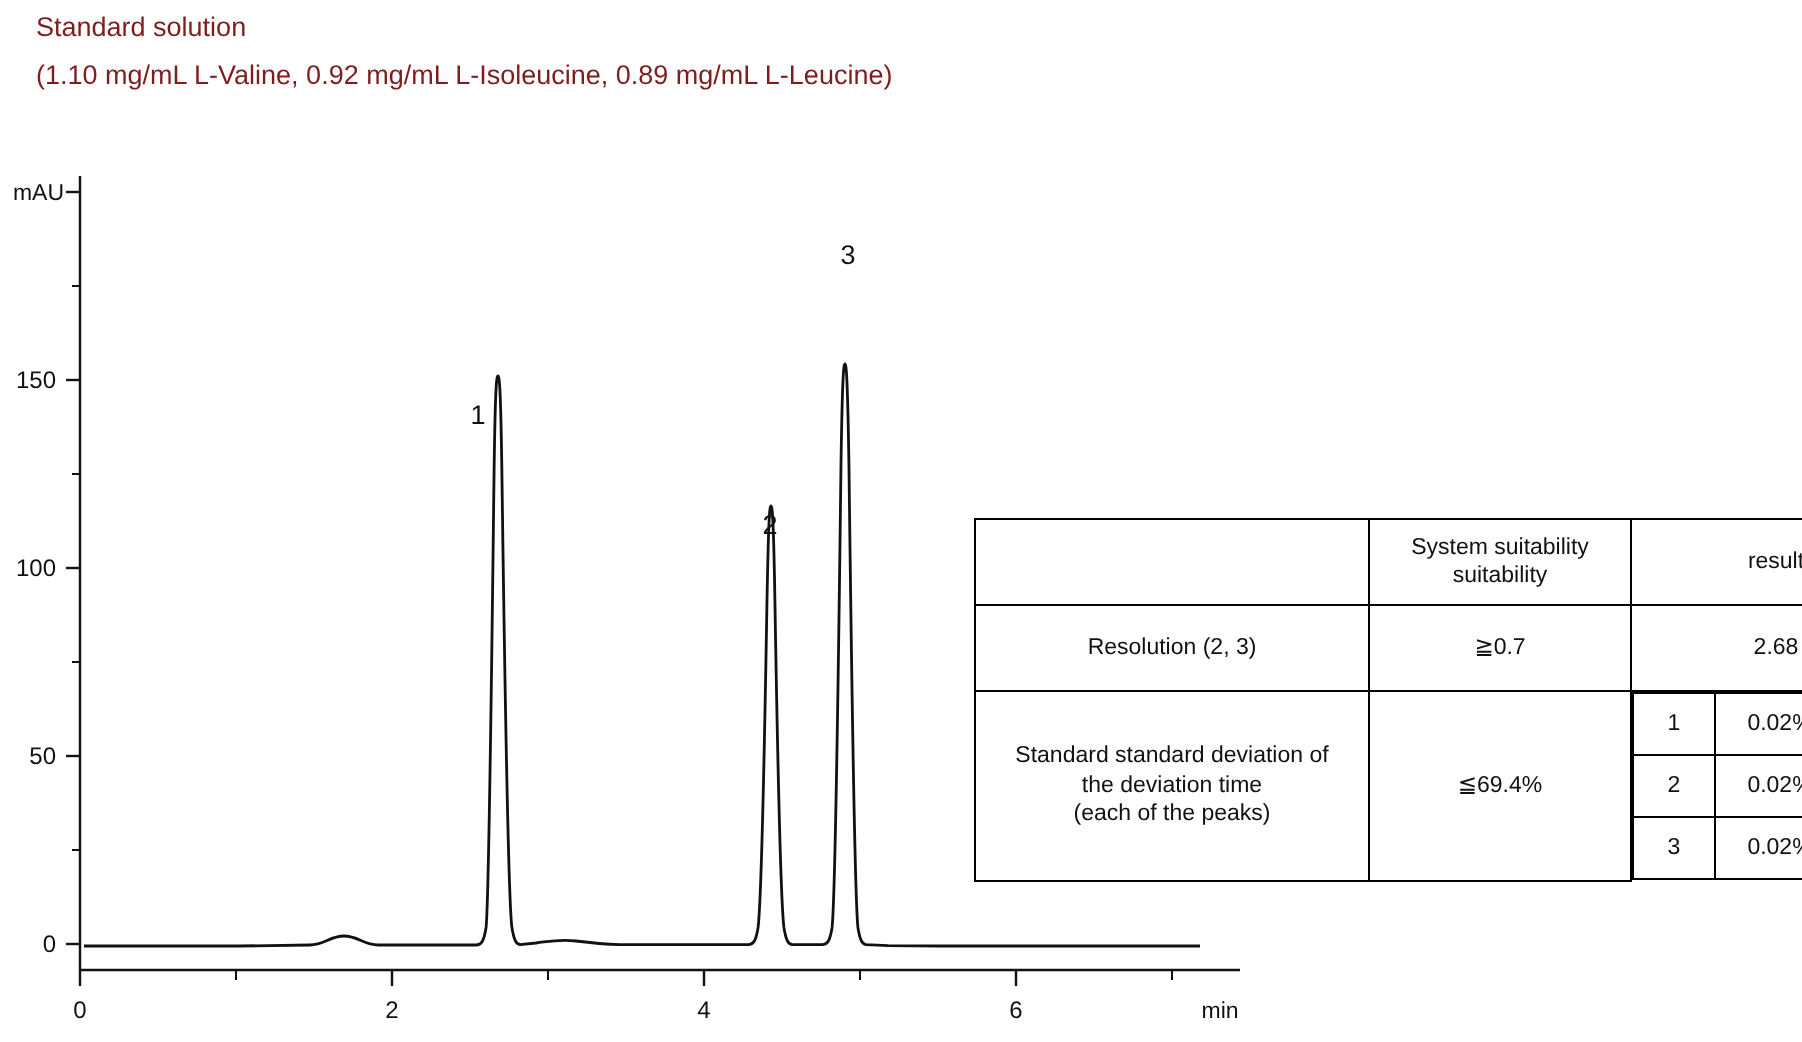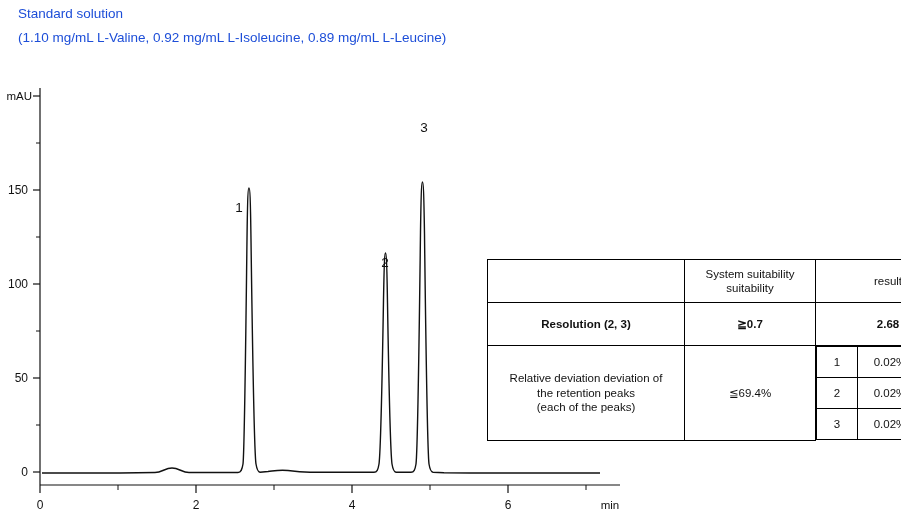--- a/index.html
+++ b/index.html
@@ -11,21 +11,21 @@
     width: 901px;
     height: 521px;
     position: relative;
     font-family: "Liberation Sans", sans-serif;
     color: #000000;
     overflow: hidden;
   }
   .title-line {
     position: absolute;
     font-size: 13.5px;
-    color: #1d4ed8;
+    color: #7f1d1d;
     white-space: nowrap;
   }
   #title-main { left: 18px; top: 6px; }
   #title-sub  { left: 18px; top: 30px; }
 
   #chart-area {
     position: absolute;
     left: 0;
     top: 60px;
     width: 901px;
@@ -66,21 +66,21 @@
     text-align: center;
     vertical-align: middle;
     padding: 3px 4px;
     line-height: 1.25;
   }
   .col-a { width: 188px; }
   .col-b { width: 122px; }
   .col-c { width: 32px; }
   .col-d { width: 56px; }
   .row-head td { height: 36px; }
-  .row-res td { height: 36px; font-weight: bold; }
+  .row-res td { height: 36px; }
   .nested {
     padding: 0 !important;
     border: none !important;
   }
   .nested table {
     border-collapse: collapse;
     width: 100%;
     table-layout: fixed;
   }
   .nested table td {
@@ -188,22 +188,22 @@
       <td class="col-d no-left">result</td>
     </tr>
     <tr class="row-res">
       <td class="col-a">Resolution (2, 3)</td>
       <td class="col-b">≧0.7</td>
       <td class="col-c no-right"></td>
       <td class="col-d no-left">2.68</td>
     </tr>
     <tr>
       <td class="col-a">
-        <span>Relative deviation deviation of</span><br>
-        <span>the retention peaks</span><br>
+        <span>Standard standard deviation of</span><br>
+        <span>the deviation time</span><br>
         <span>(each of the peaks)</span>
       </td>
       <td class="col-b">≦69.4%</td>
       <td class="nested" colspan="2">
         <table>
           <tbody>
             <tr>
               <td class="col-c">1</td>
               <td class="col-d">0.02%</td>
             </tr>

